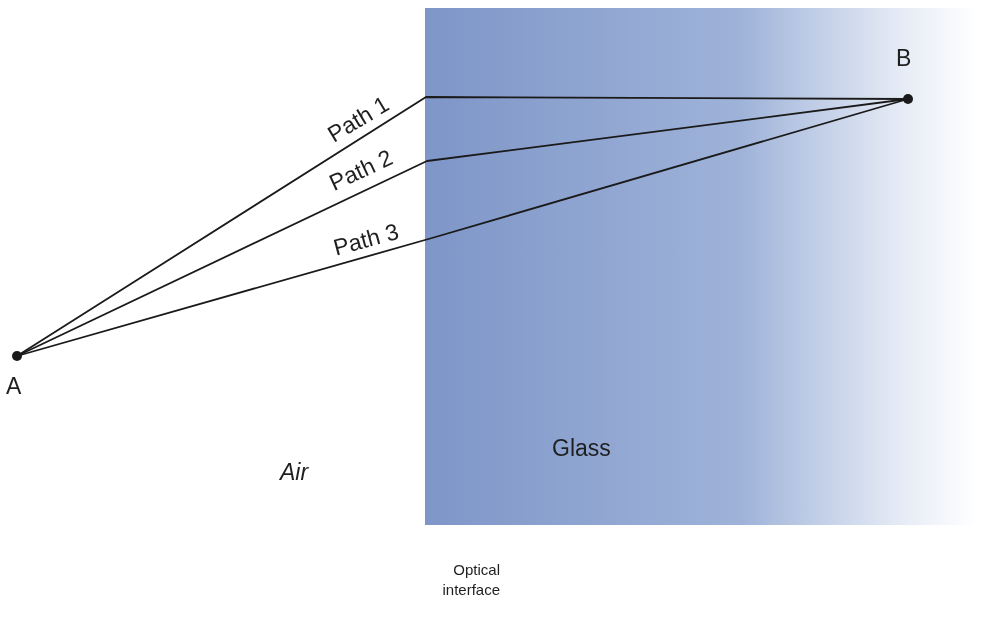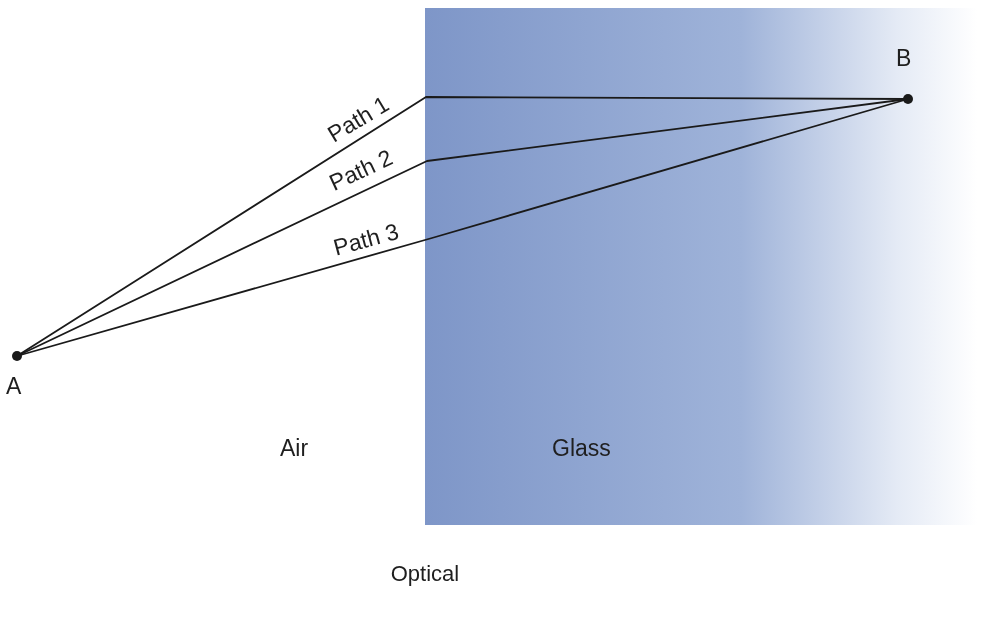--- a/index.html
+++ b/index.html
@@ -35,29 +35,29 @@
     font-size: 23px;
     line-height: 1.1;
     white-space: nowrap;
     color: #1f1f1f;
   }
   .point-a-label { left: 6px;   top: 374px; }
   .point-b-label { left: 896px; top: 46px;  }
   .path1-label   { left: 330px; top: 124px; transform: rotate(-31deg); transform-origin: left center; }
   .path2-label   { left: 331px; top: 172px; transform: rotate(-25deg); transform-origin: left center; }
   .path3-label   { left: 334px; top: 236px; transform: rotate(-15deg); transform-origin: left center; }
-  .air-label     { left: 280px; top: 436px; }
+  .air-label     { left: 280px; top: 460px; font-style: italic; }
   .glass-label   { left: 552px; top: 436px; }
   .interface-label {
     position: absolute;
     left: 350px;
     top: 560px;
     width: 150px;
-    text-align: center;
-    font-size: 22px;
+    text-align: right;
+    font-size: 15px;
     line-height: 1.3;
     color: #1f1f1f;
   }
   .interface-label span { display: block; }
 </style>
 </head>
 <body>
 
 <div class="figure">
 
@@ -76,15 +76,16 @@
   <div class="lbl path3-label">Path 3</div>
 
   <div class="lbl point-a-label">A</div>
   <div class="lbl point-b-label">B</div>
 
   <div class="lbl air-label">Air</div>
   <div class="lbl glass-label">Glass</div>
 
   <div class="interface-label">
     <span>Optical</span>
+    <span>interface</span>
   </div>
 
 </div>
 
 </body></html>

